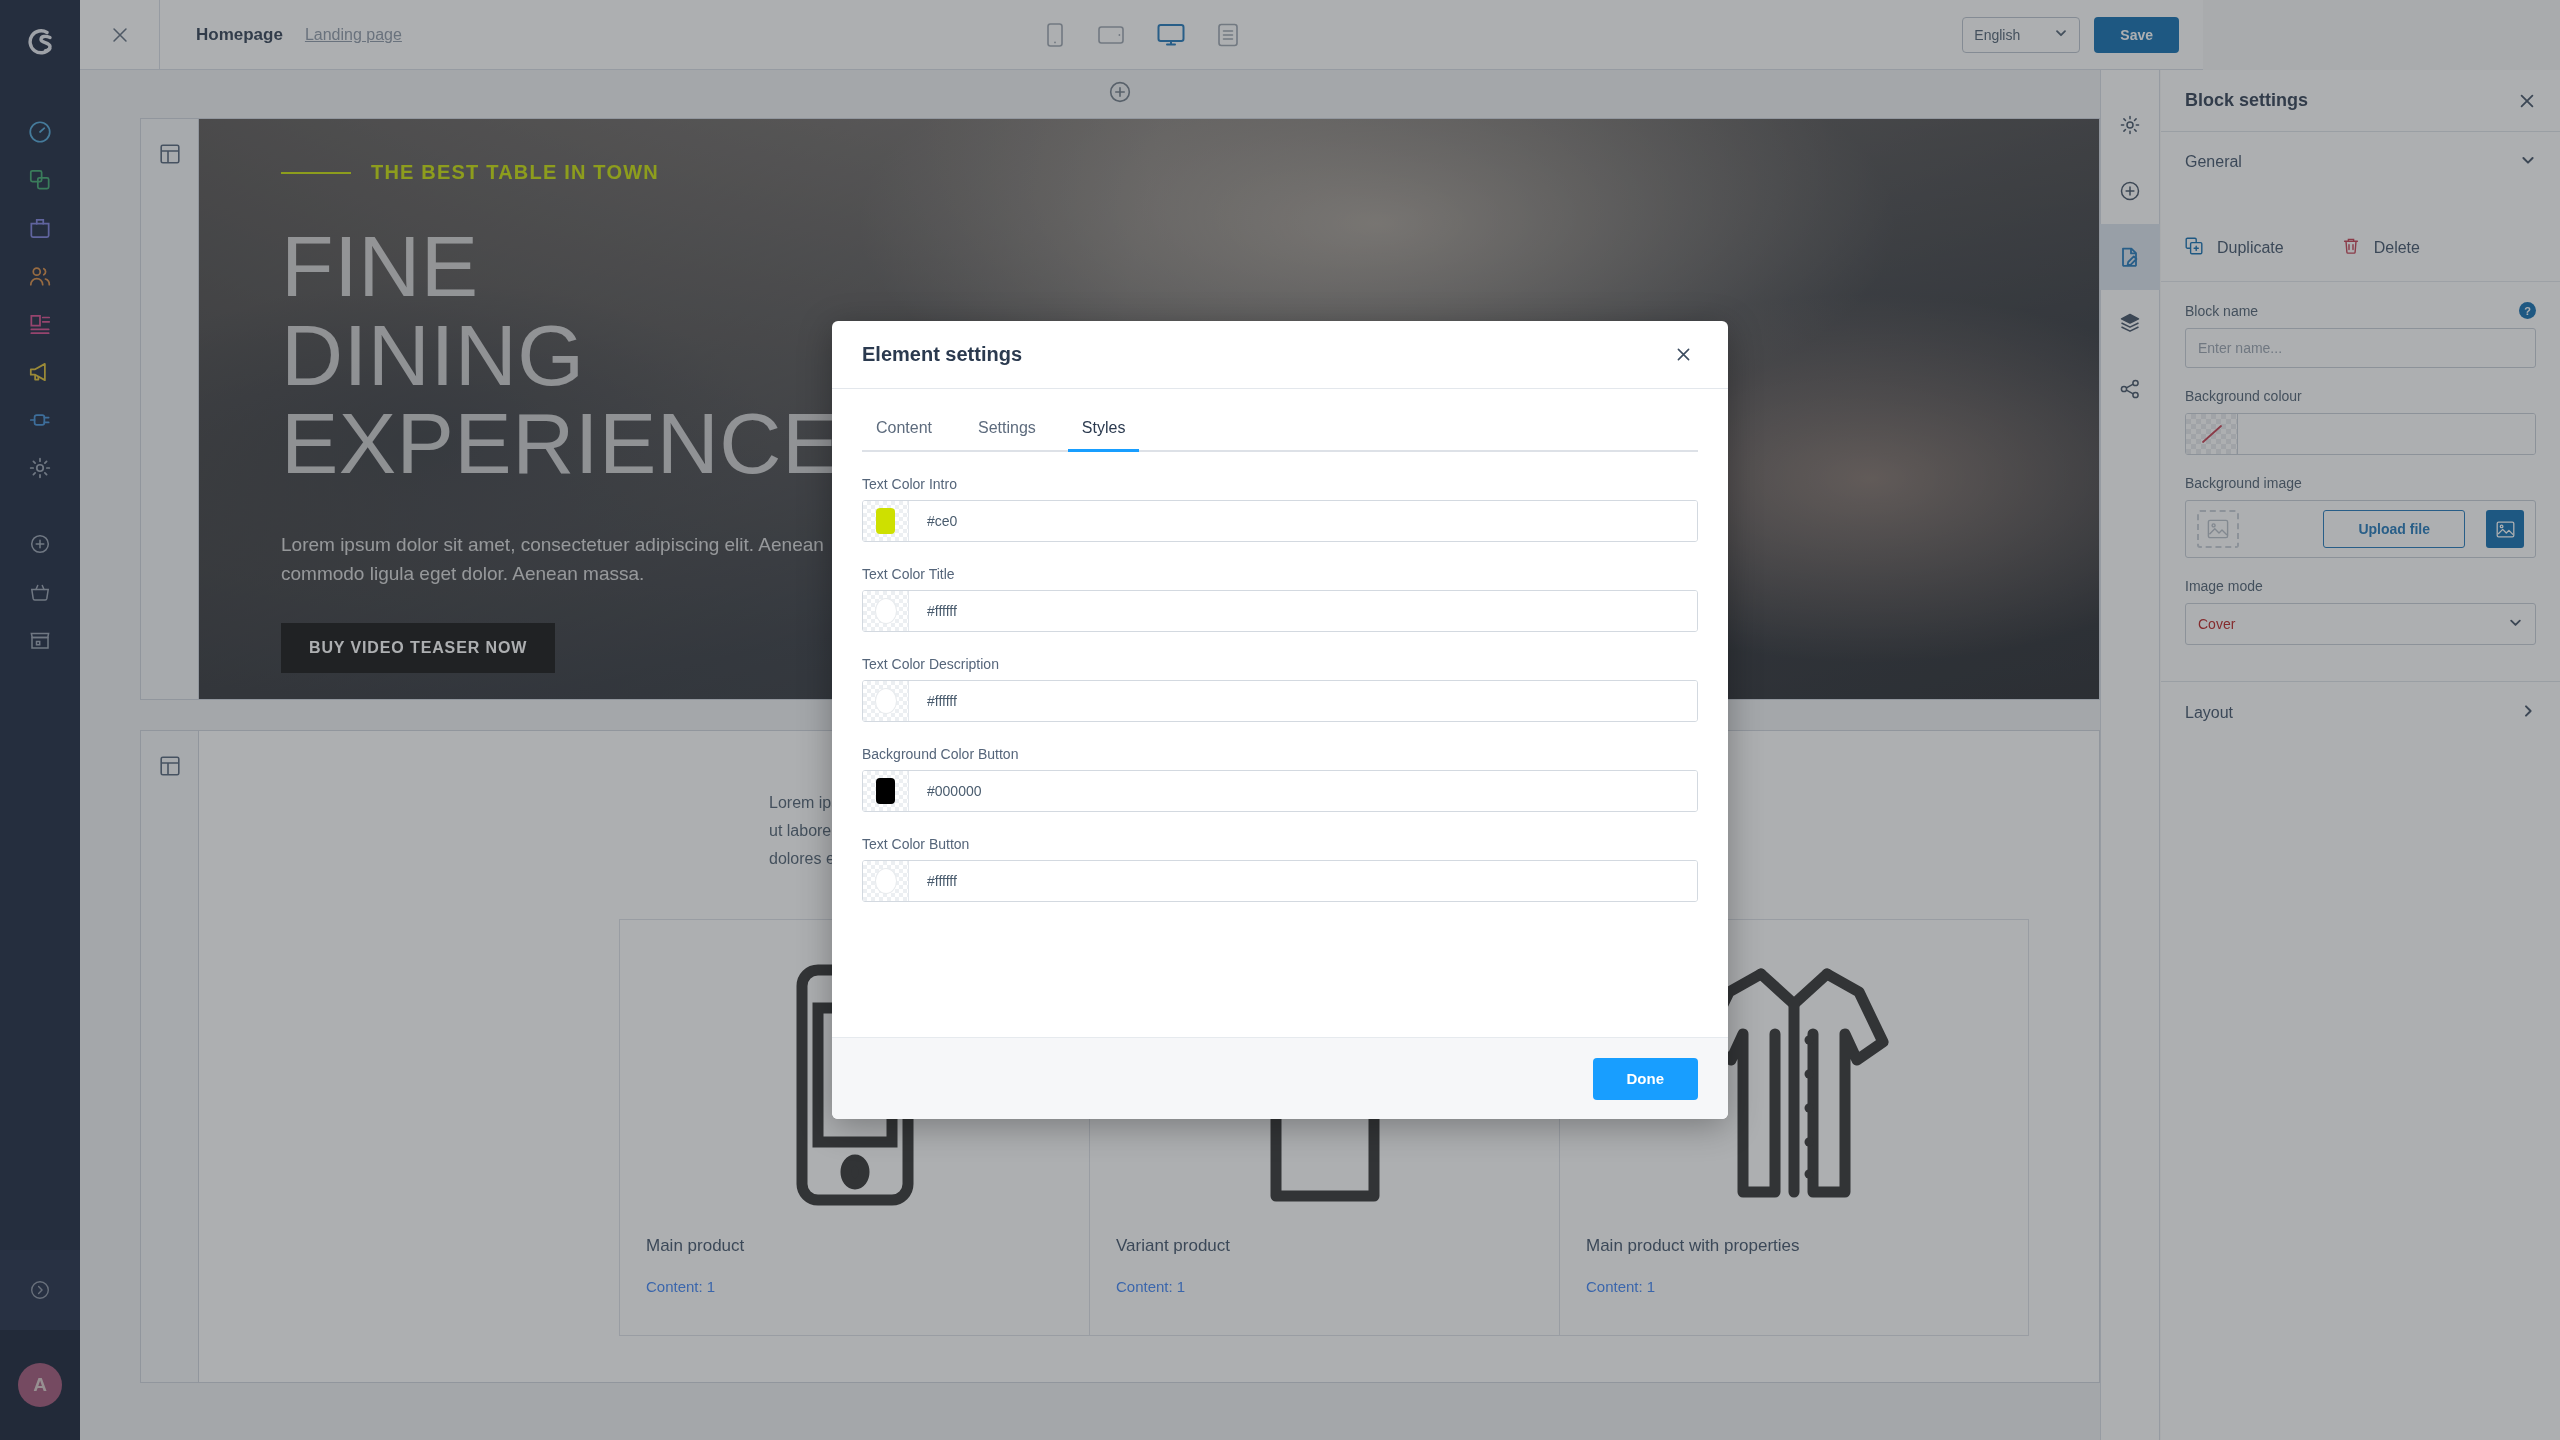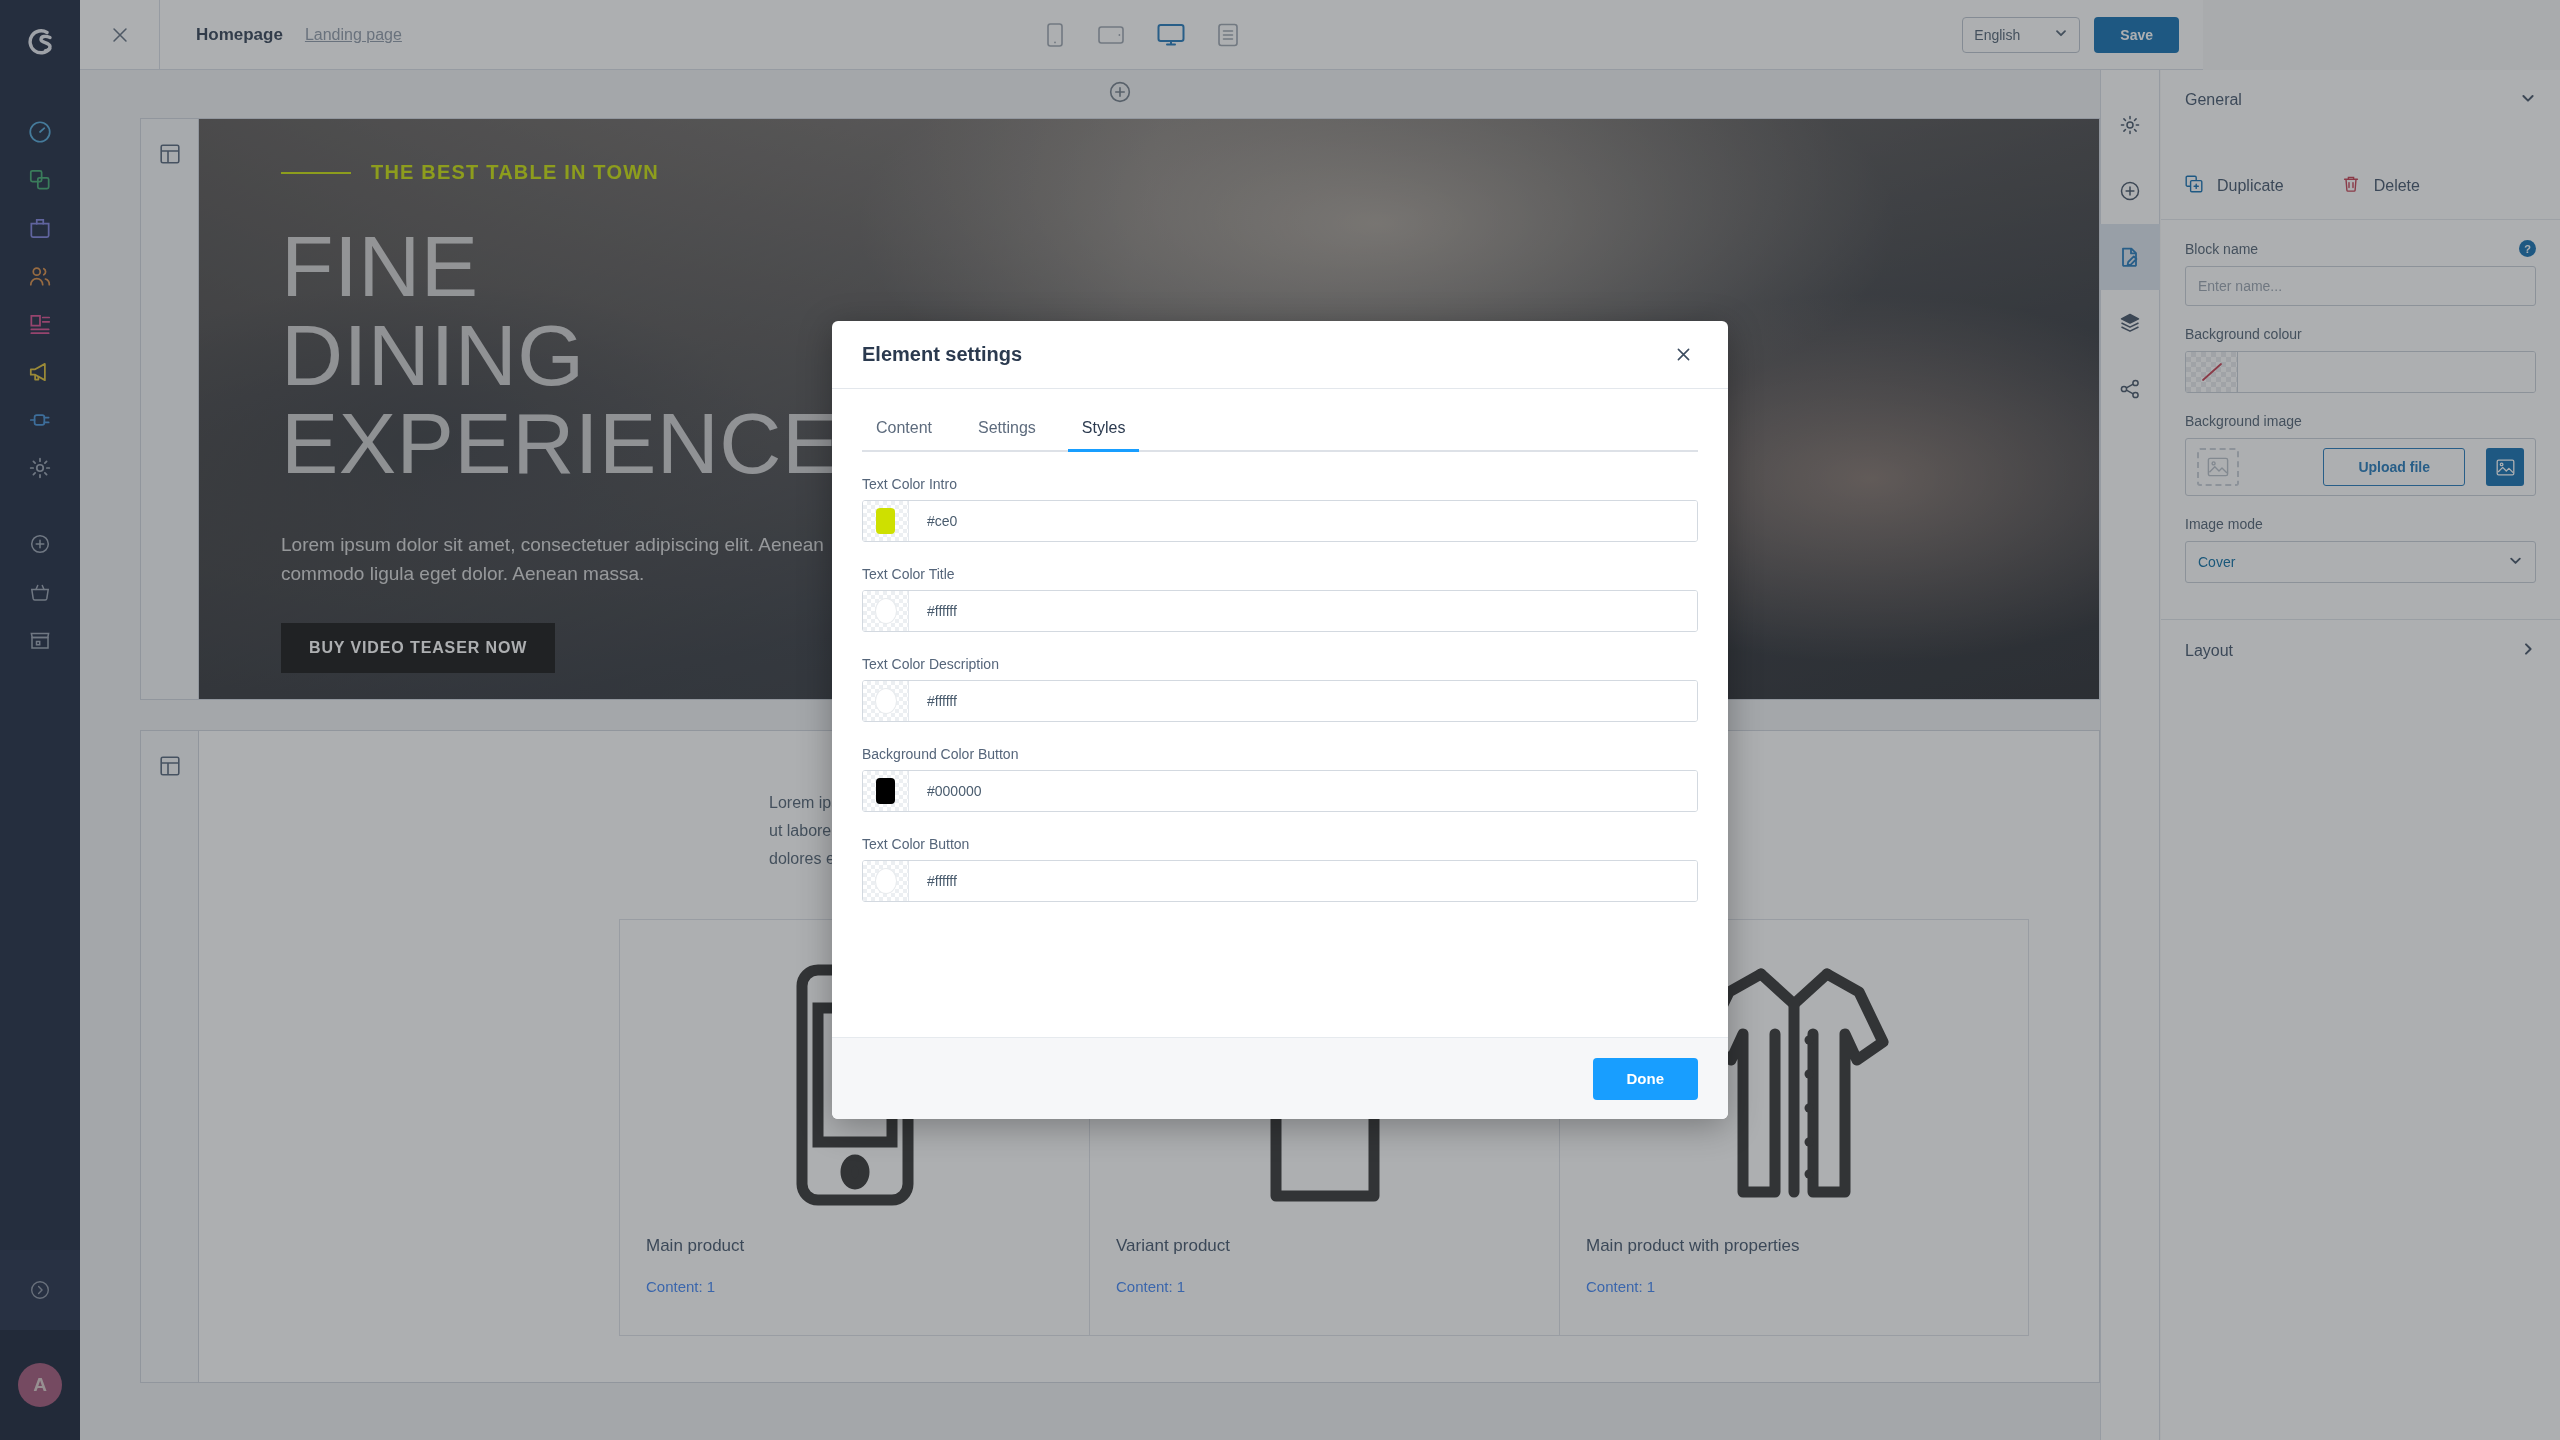--- a/index.html
+++ b/index.html
@@ -298,21 +298,21 @@
     width: 38px; height: 38px; margin-left: 7px;
     background: #0a6aaf; border-radius: 3px;
     display: flex; align-items: center; justify-content: center;
     cursor: pointer;
   }
   .rs-select {
     width: 100%; height: 42px;
     border: 1px solid #c6cdd6; border-radius: 3px;
     background: #fff; padding: 0 12px;
     display: flex; align-items: center; justify-content: space-between;
-    font-size: 14px; color: #0369a1; cursor: pointer;
+    font-size: 14px; color: #b91c1c; cursor: pointer;
   }
   .rs-divider { height: 1px; background: #dfe3e8; margin-top: 36px; }
   .rs-accordion2 {
     height: 62px; padding: 0 24px;
     display: flex; align-items: center; justify-content: space-between;
     cursor: pointer;
   }
 
   
   .overlay {
@@ -676,20 +676,28 @@
       <svg width="24" height="24" viewBox="0 0 24 24" fill="none" stroke="#3d4d61" stroke-width="1.5">
         <circle cx="17.5" cy="6" r="2.6"></circle>
           <circle cx="6" cy="12" r="2.6"></circle>
           <circle cx="17.5" cy="18" r="2.6"></circle>
         <path d="M8.4 10.8l6.8-3.6M8.4 13.2l6.8 3.6"></path>
       </svg>
     </div>
   </div>
 
   <div class="rsidebar">
+    <div class="rs-head">
+      <span class="rs-title">Block settings</span>
+      <span class="rs-close">
+        <svg width="18" height="18" viewBox="0 0 18 18" fill="none" stroke="#3d4d61" stroke-width="1.8">
+          <path d="M3.6 3.6l10.8 10.8M14.4 3.6L3.6 14.4" stroke-linecap="round"></path>
+        </svg>
+      </span>
+    </div>
 
     <div class="rs-accordion">
       <span class="rs-accordion-label">General</span>
       <span>
         <svg width="16" height="16" viewBox="0 0 16 16" fill="none" stroke="#3d4d61" stroke-width="2">
           <path d="M3.4 6L8 10.6 12.6 6" stroke-linecap="round" stroke-linejoin="round"></path>
         </svg>
       </span>
     </div>
 

